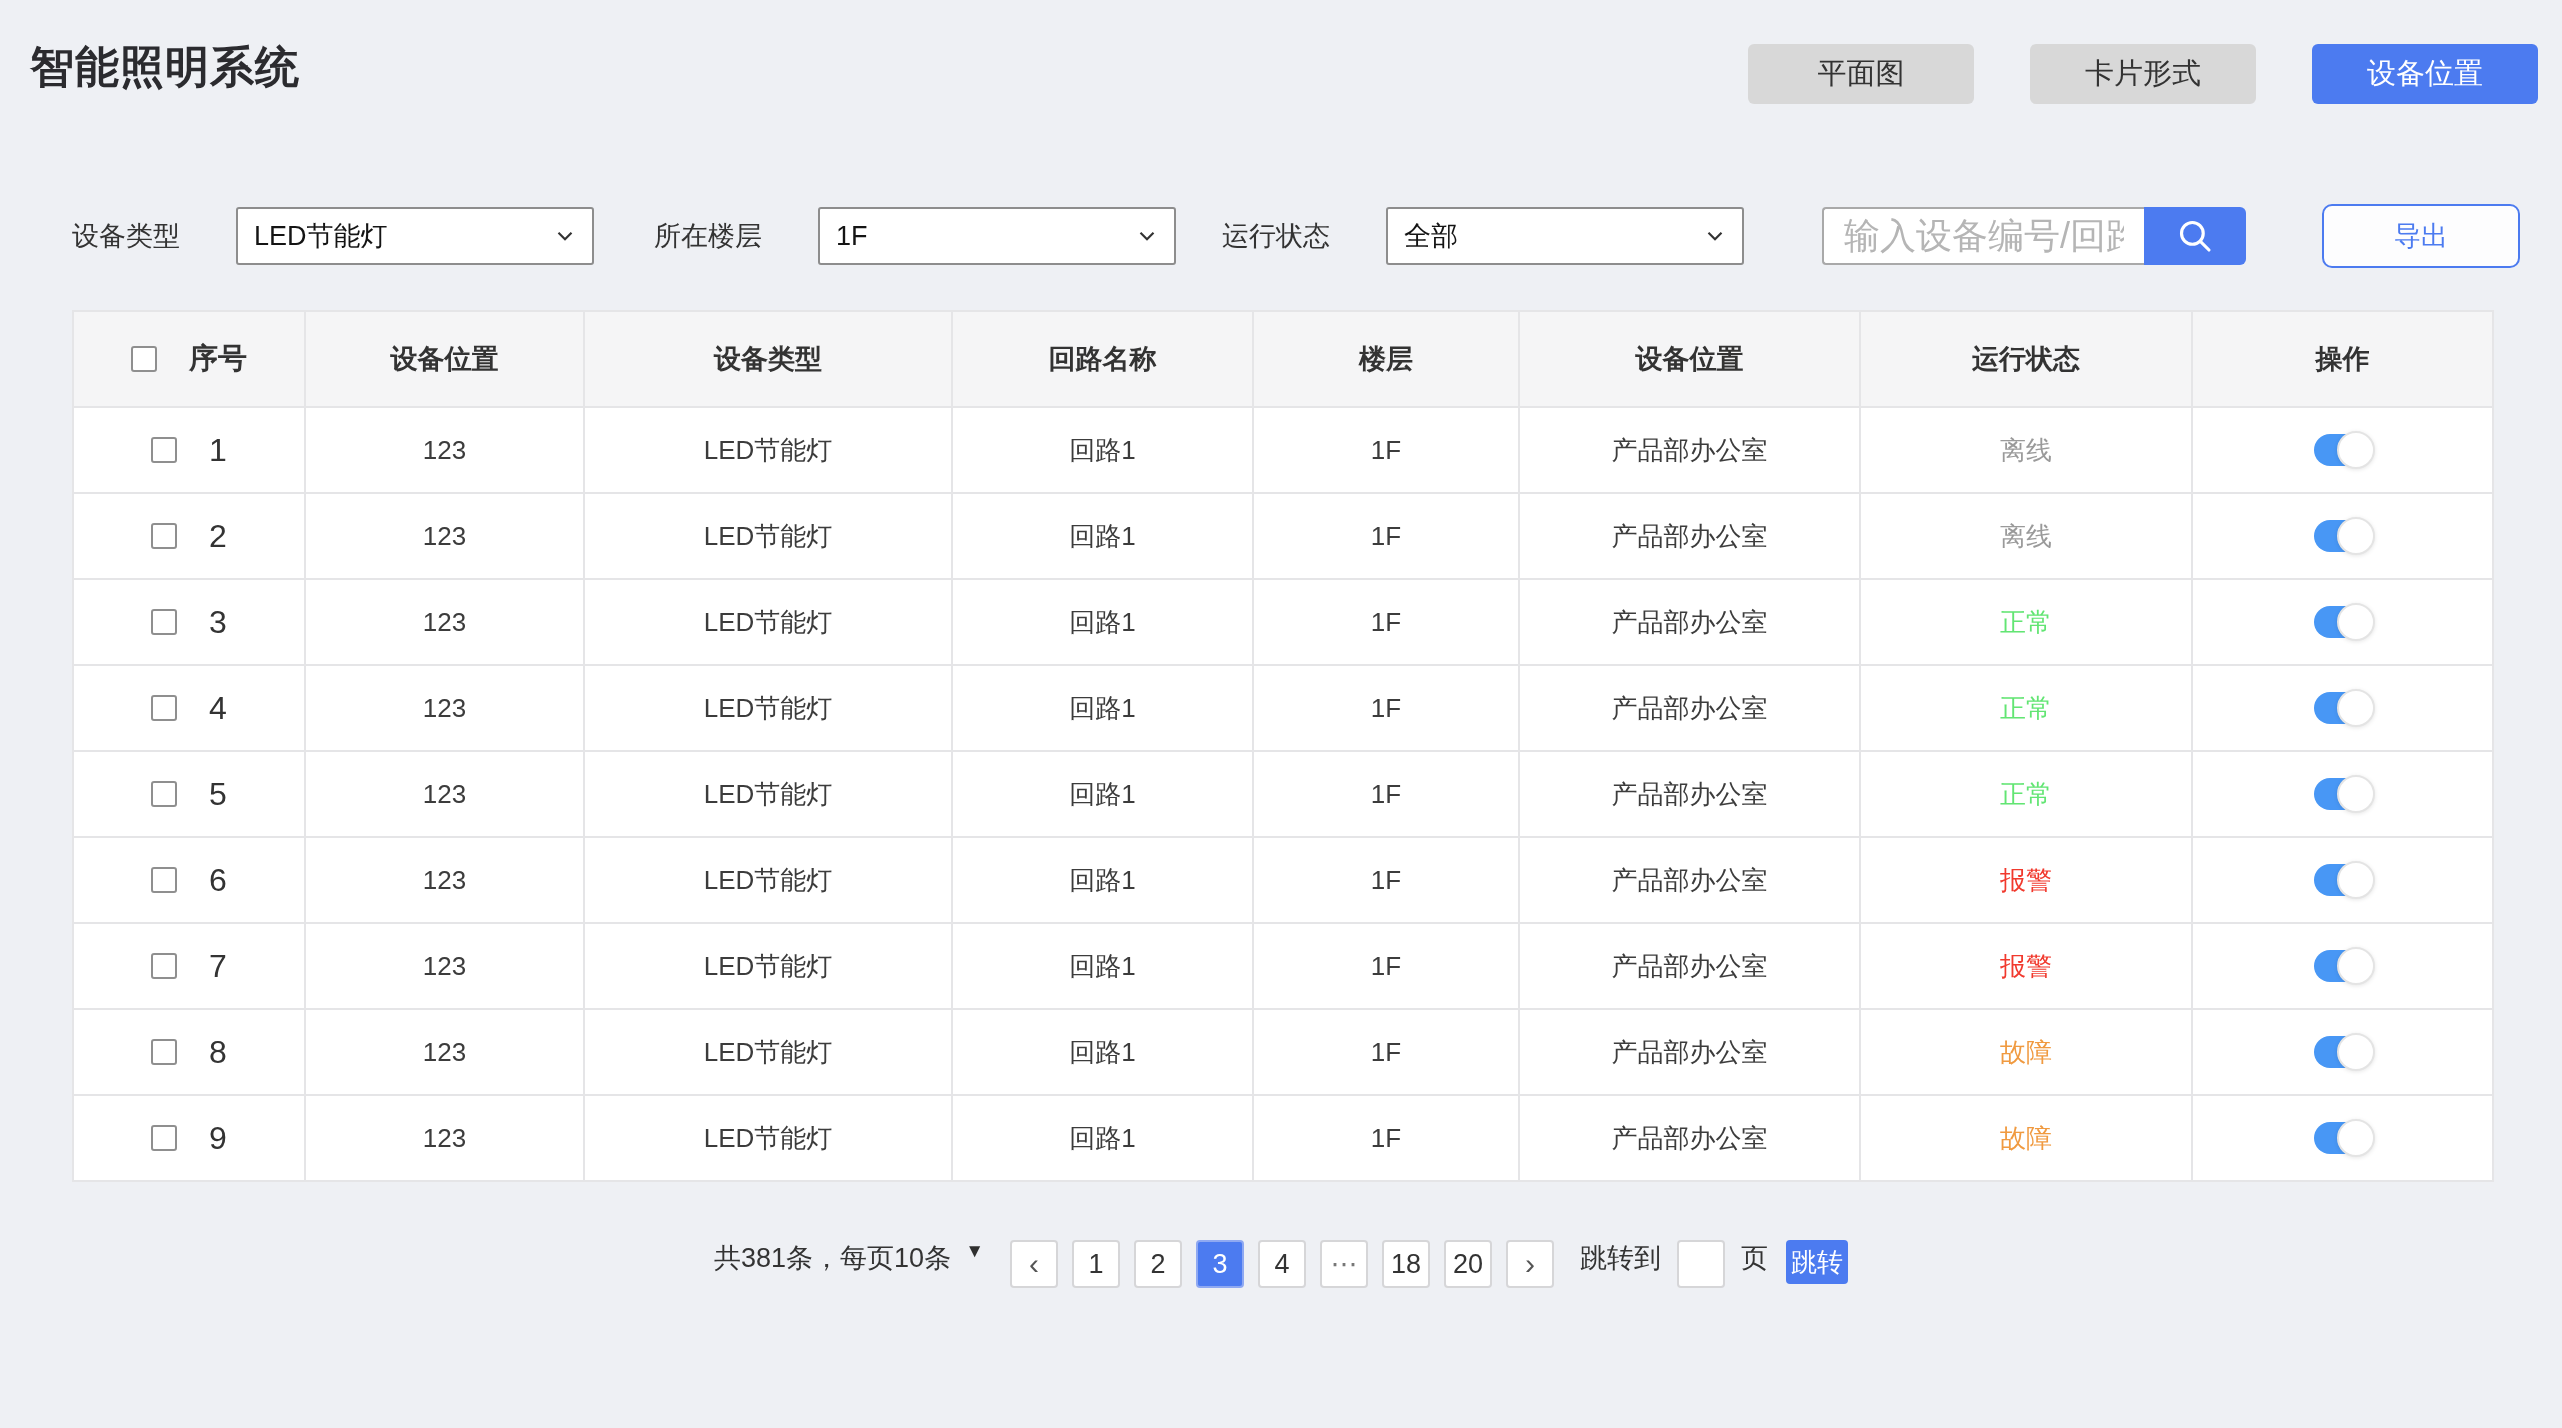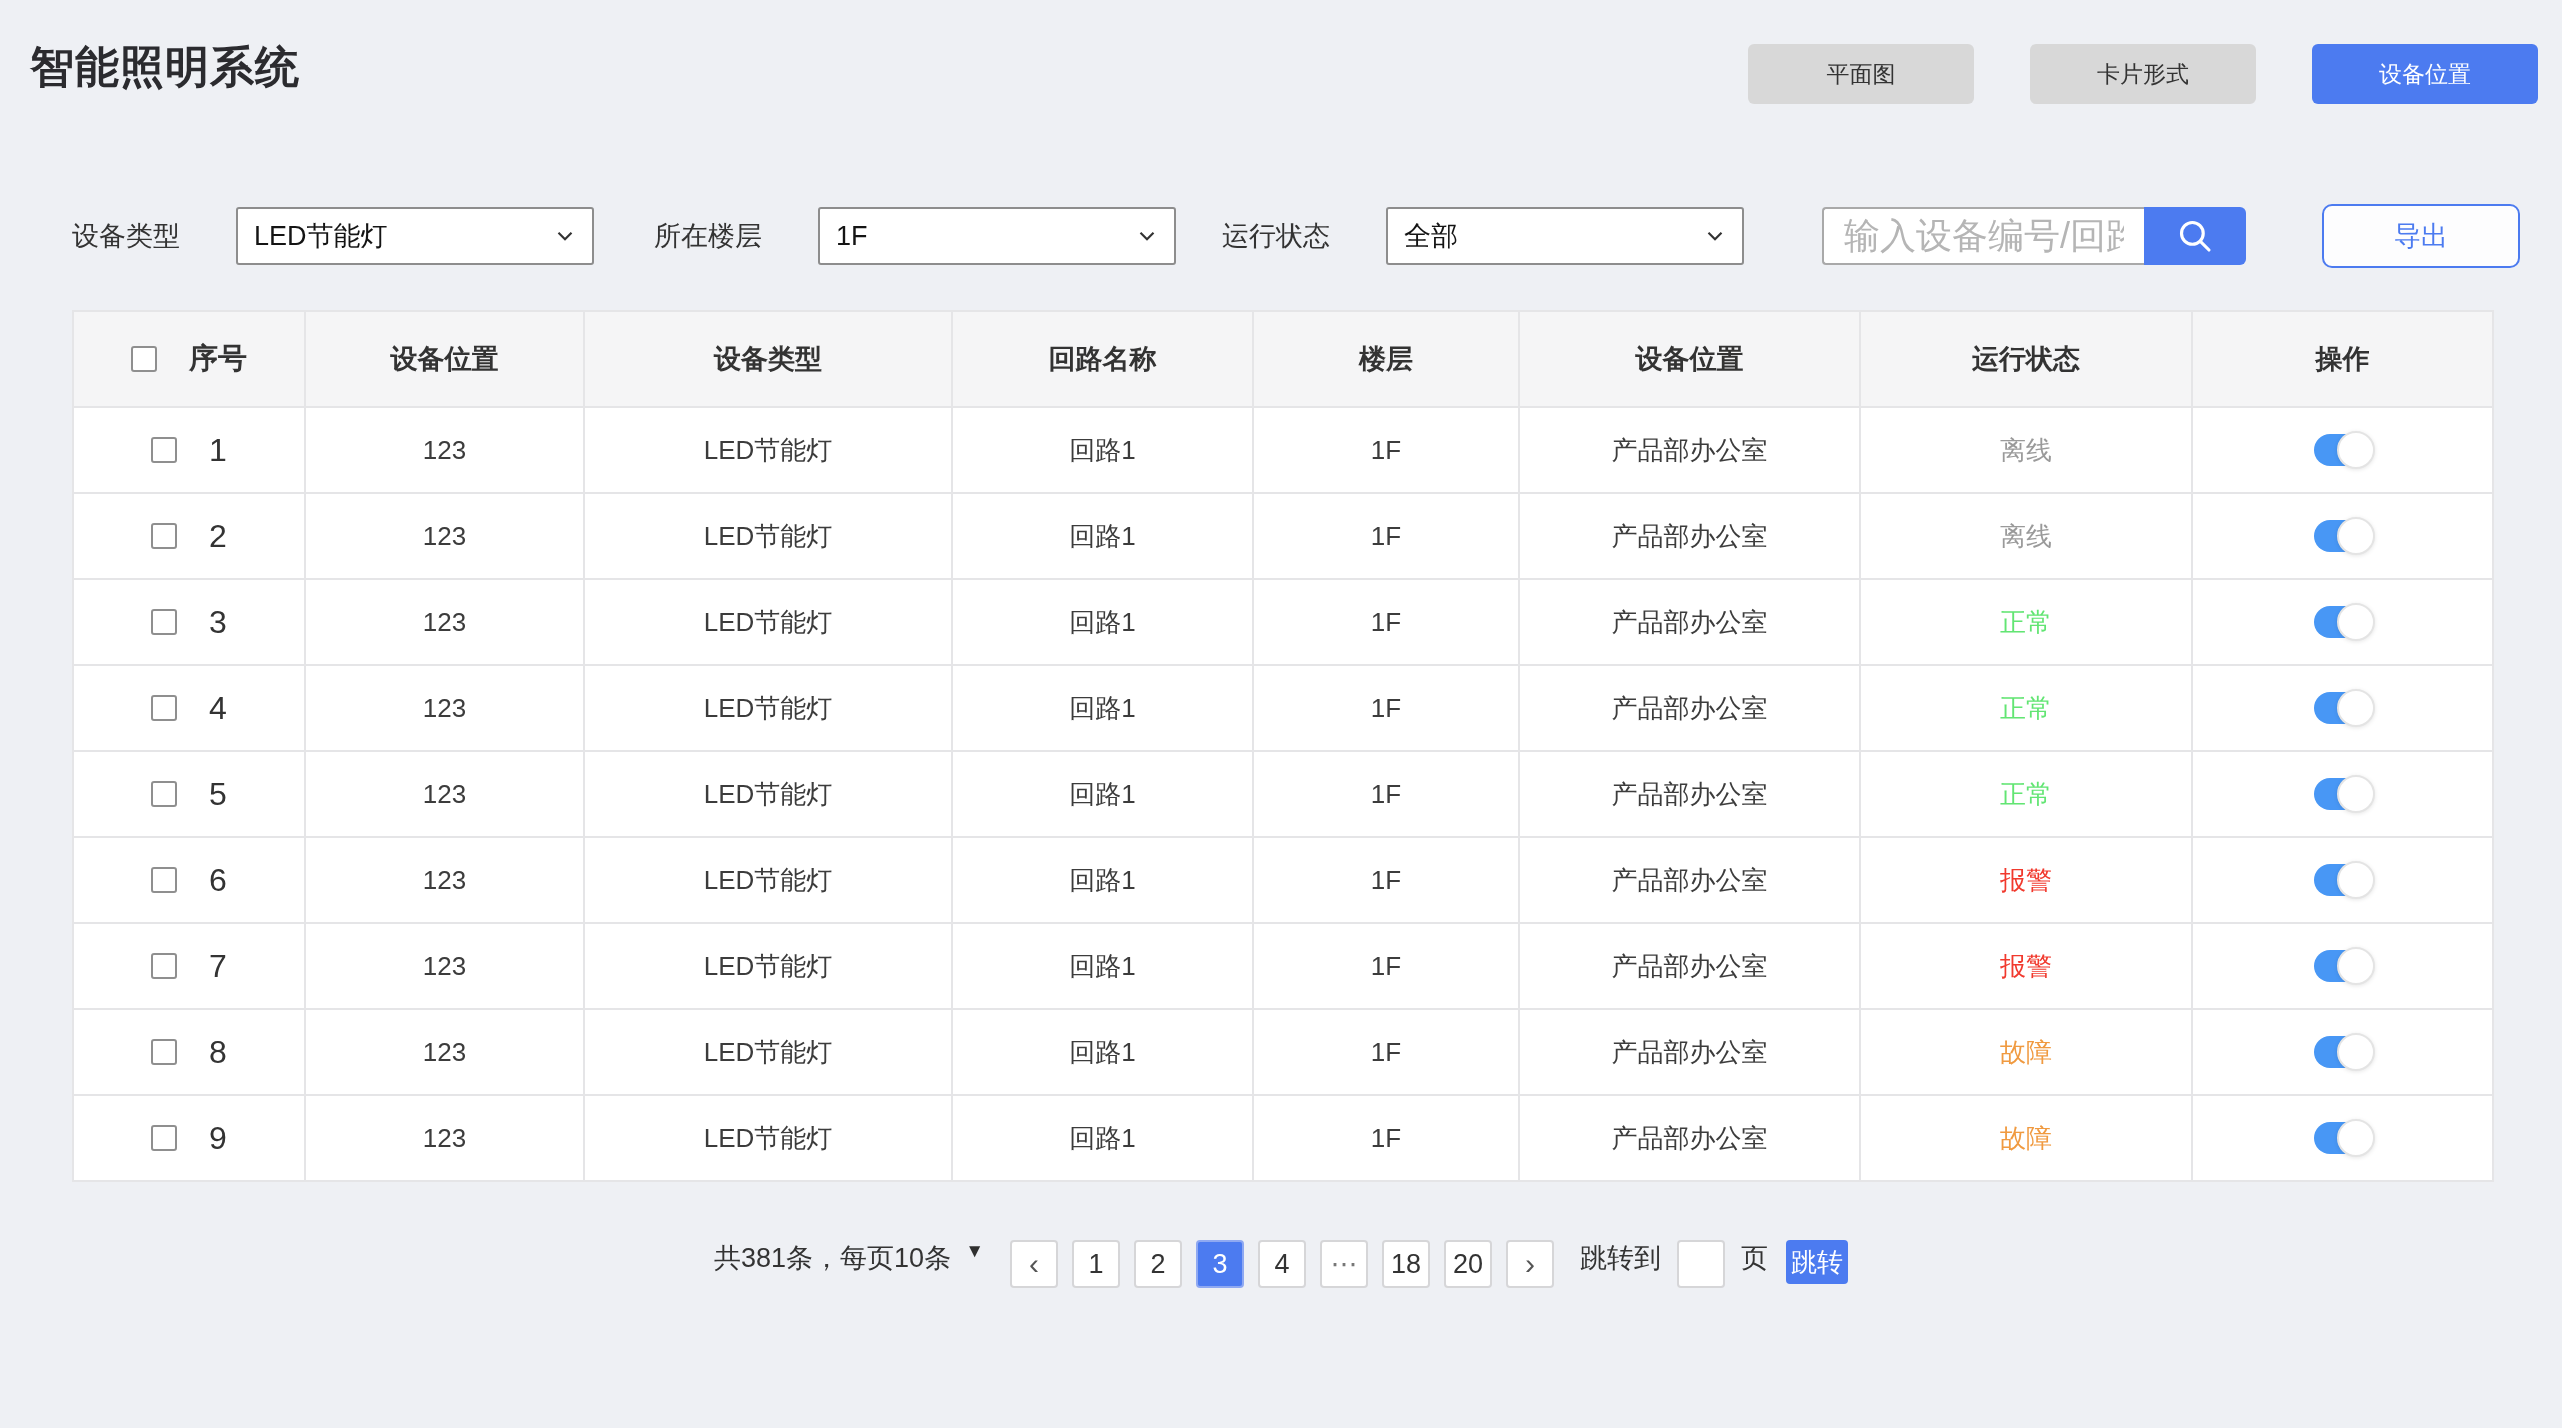--- a/index.html
+++ b/index.html
@@ -10,21 +10,21 @@
     color: #333;
     overflow: hidden;
   }
 
   
   .topbar { display: flex; justify-content: space-between; align-items: flex-start; padding: 38px 24px 0 30px; }
   .title { font-size: 44px; font-weight: 700; color: #2b2b2f; letter-spacing: 1px; }
   .view-switcher { display: flex; gap: 56px; margin-top: 6px; }
   .vs-btn {
     width: 226px; height: 60px; border: none; border-radius: 6px;
-    background: #d8d8d8; font-size: 23px; color: #333;
+    background: #d8d8d8; font-size: 29px; color: #333;
     font-family: inherit; cursor: pointer;
   }
   .vs-btn.active { background: #4c7bf0; color: #fff; }
 
   
   .filterbar { display: flex; align-items: center; margin: 100px 0 0 72px; }
   .f-label { font-size: 27px; color: #333; margin-right: 56px; white-space: nowrap; }
   .ml-60 { margin-left: 60px; }
   .ml-46 { margin-left: 46px; }
   .select {

